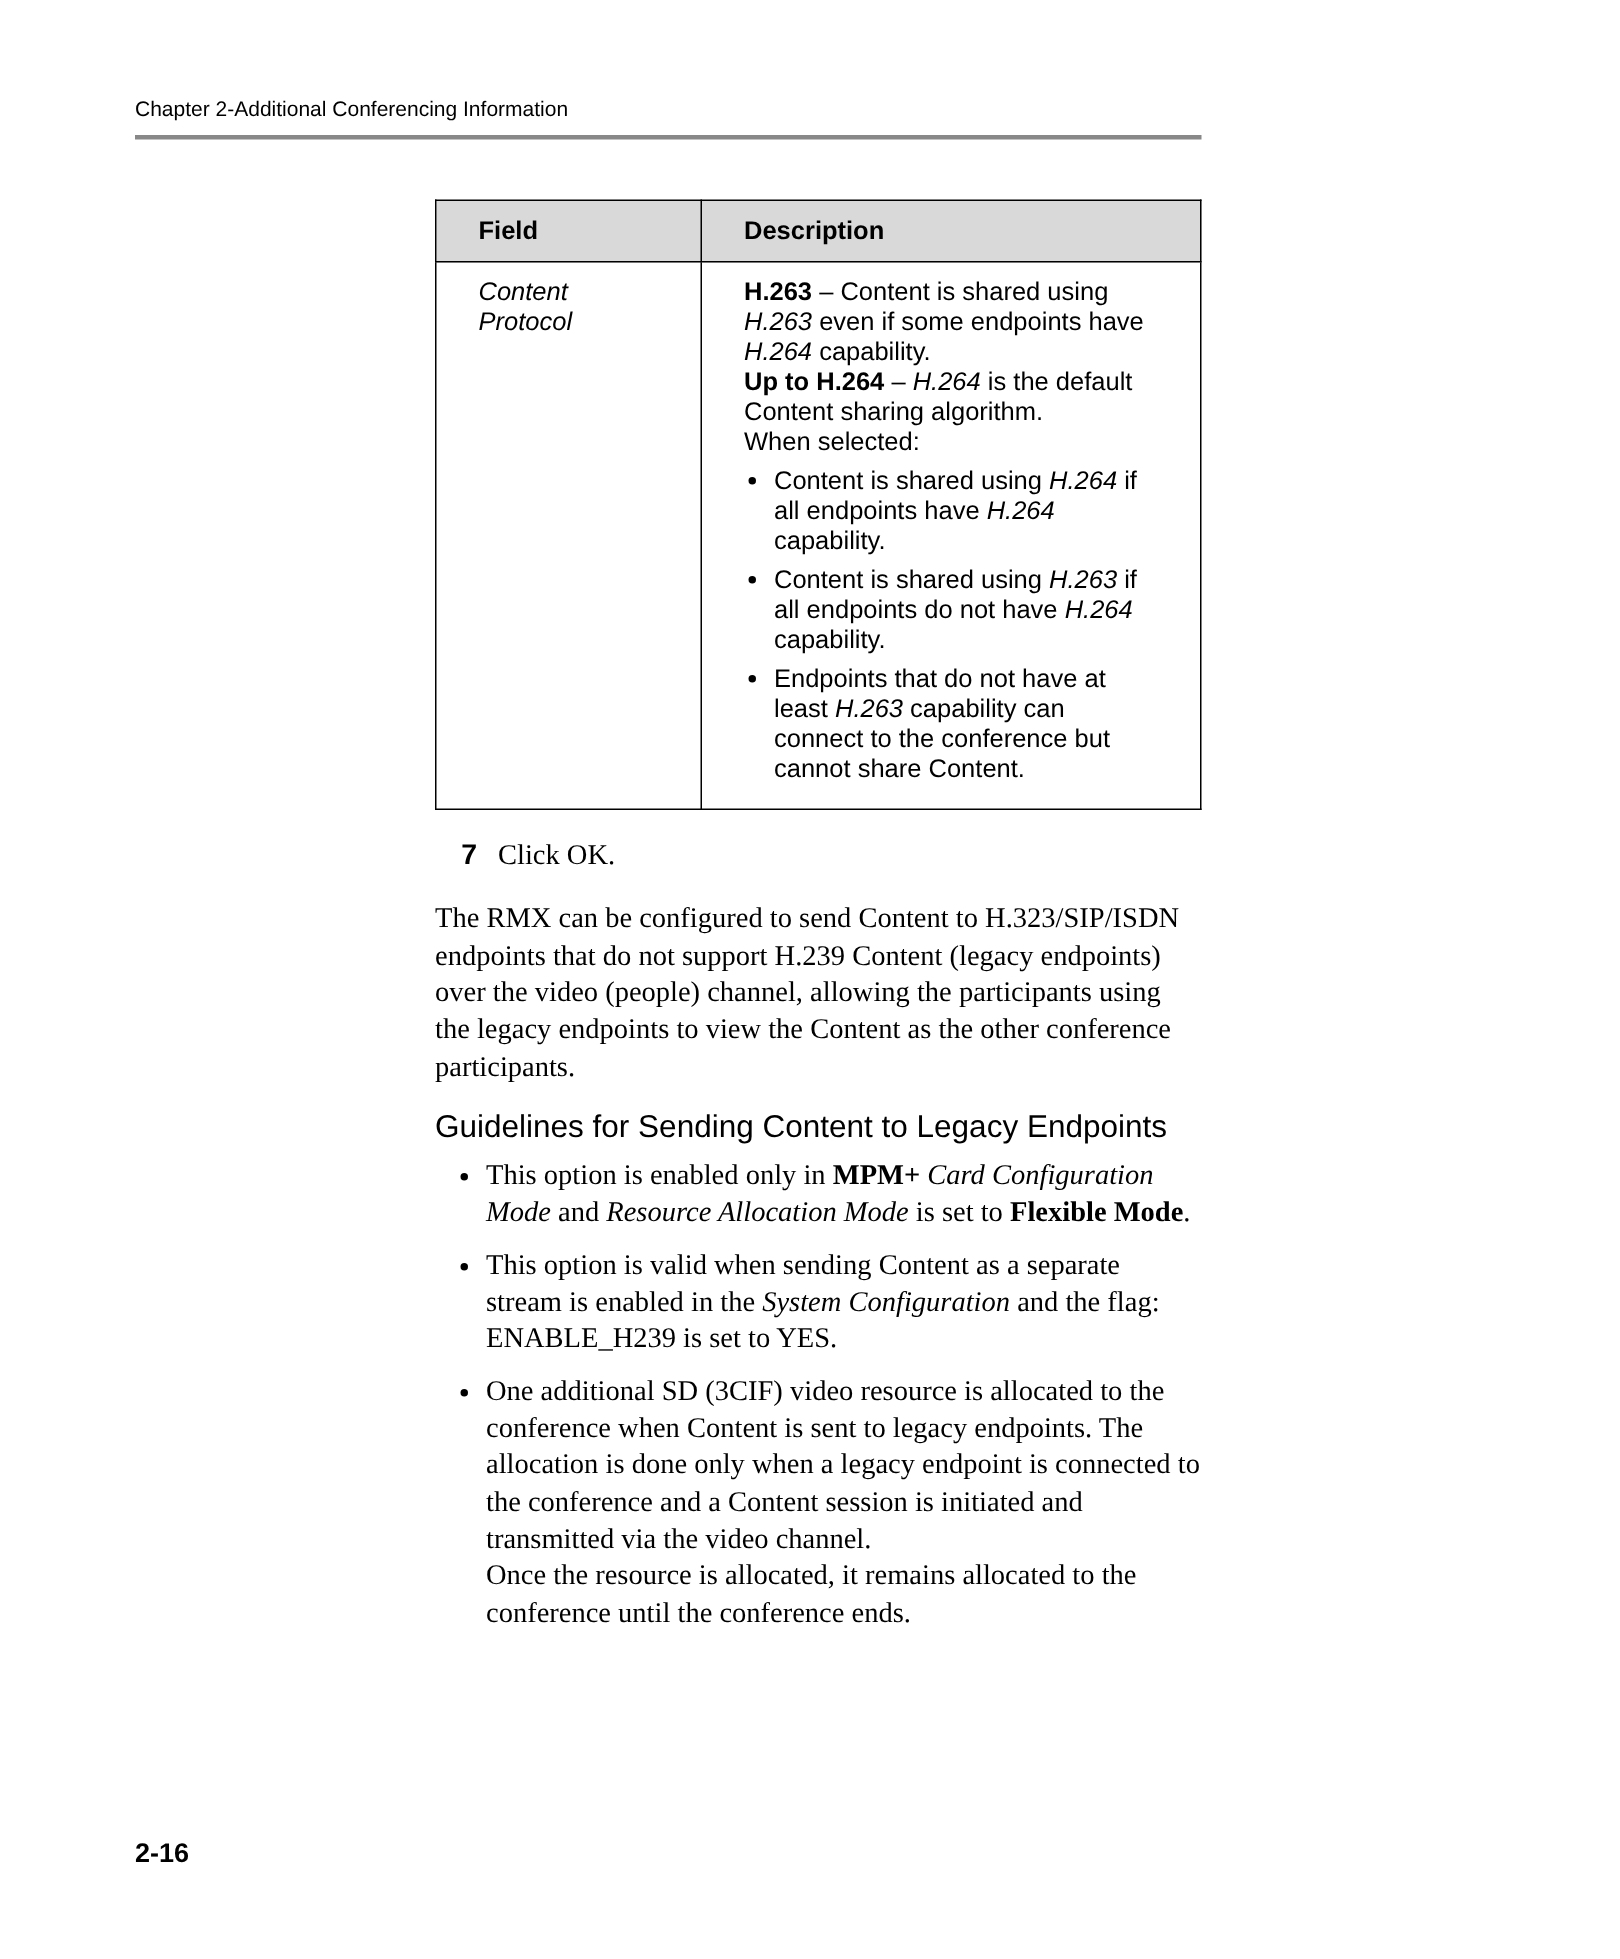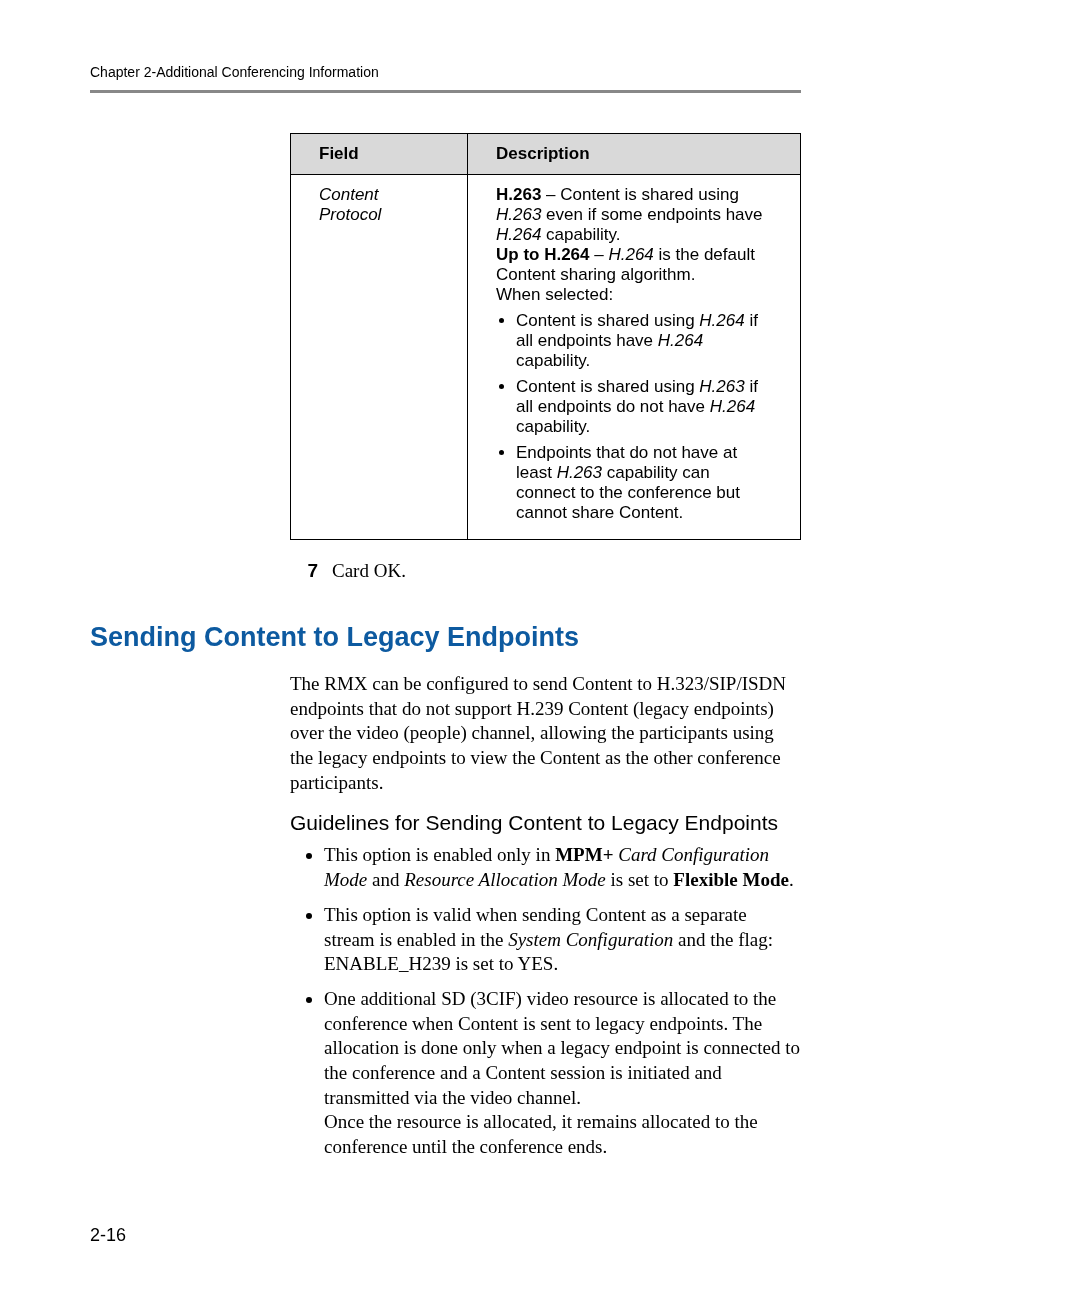--- a/index.html
+++ b/index.html
@@ -109,21 +109,21 @@
     margin: 0;
   }
   ul.body-list li {
     margin-bottom: 10px;
   }
   .page-num {
     position: absolute;
     bottom: 60px;
     left: 90px;
     font-family: Arial, Helvetica, sans-serif;
-    font-weight: 400;
+    font-weight: 700;
     font-size: 18px;
   }
   .ital { font-style: italic; }
   .bold { font-weight: bold; }
 </style>
 </head>
 <body>
 
 <div class="page">
 
@@ -157,25 +157,24 @@
                 <span>Endpoints that do not have at least </span><span class="ital">H.263</span><span> capability can connect to the conference but cannot share Content.</span>
               </li>
             </ul>
           </td>
         </tr>
       </tbody>
     </table>
 
     <div class="step-row">
       <div class="step-num">7</div>
-      <div>Card OK.</div>
+      <div>Click OK.</div>
     </div>
   </div>
 
-  <h2 class="section">Sending Content to Legacy Endpoints</h2>
 
   <div class="content-area">
     <p class="body-para">The RMX can be configured to send Content to H.323/SIP/ISDN endpoints that do not support H.239 Content (legacy endpoints) over the video (people) channel, allowing the participants using the legacy endpoints to view the Content as the other conference participants.</p>
 
     <h3 class="subhead">Guidelines for Sending Content to Legacy Endpoints</h3>
 
     <ul class="body-list">
       <li>
         <span>This option is enabled only in </span><span class="bold">MPM+</span><span class="ital"> Card Configuration Mode</span><span> and </span><span class="ital">Resource Allocation Mode</span><span> is set to </span><span class="bold">Flexible Mode</span><span>.</span>
       </li>

